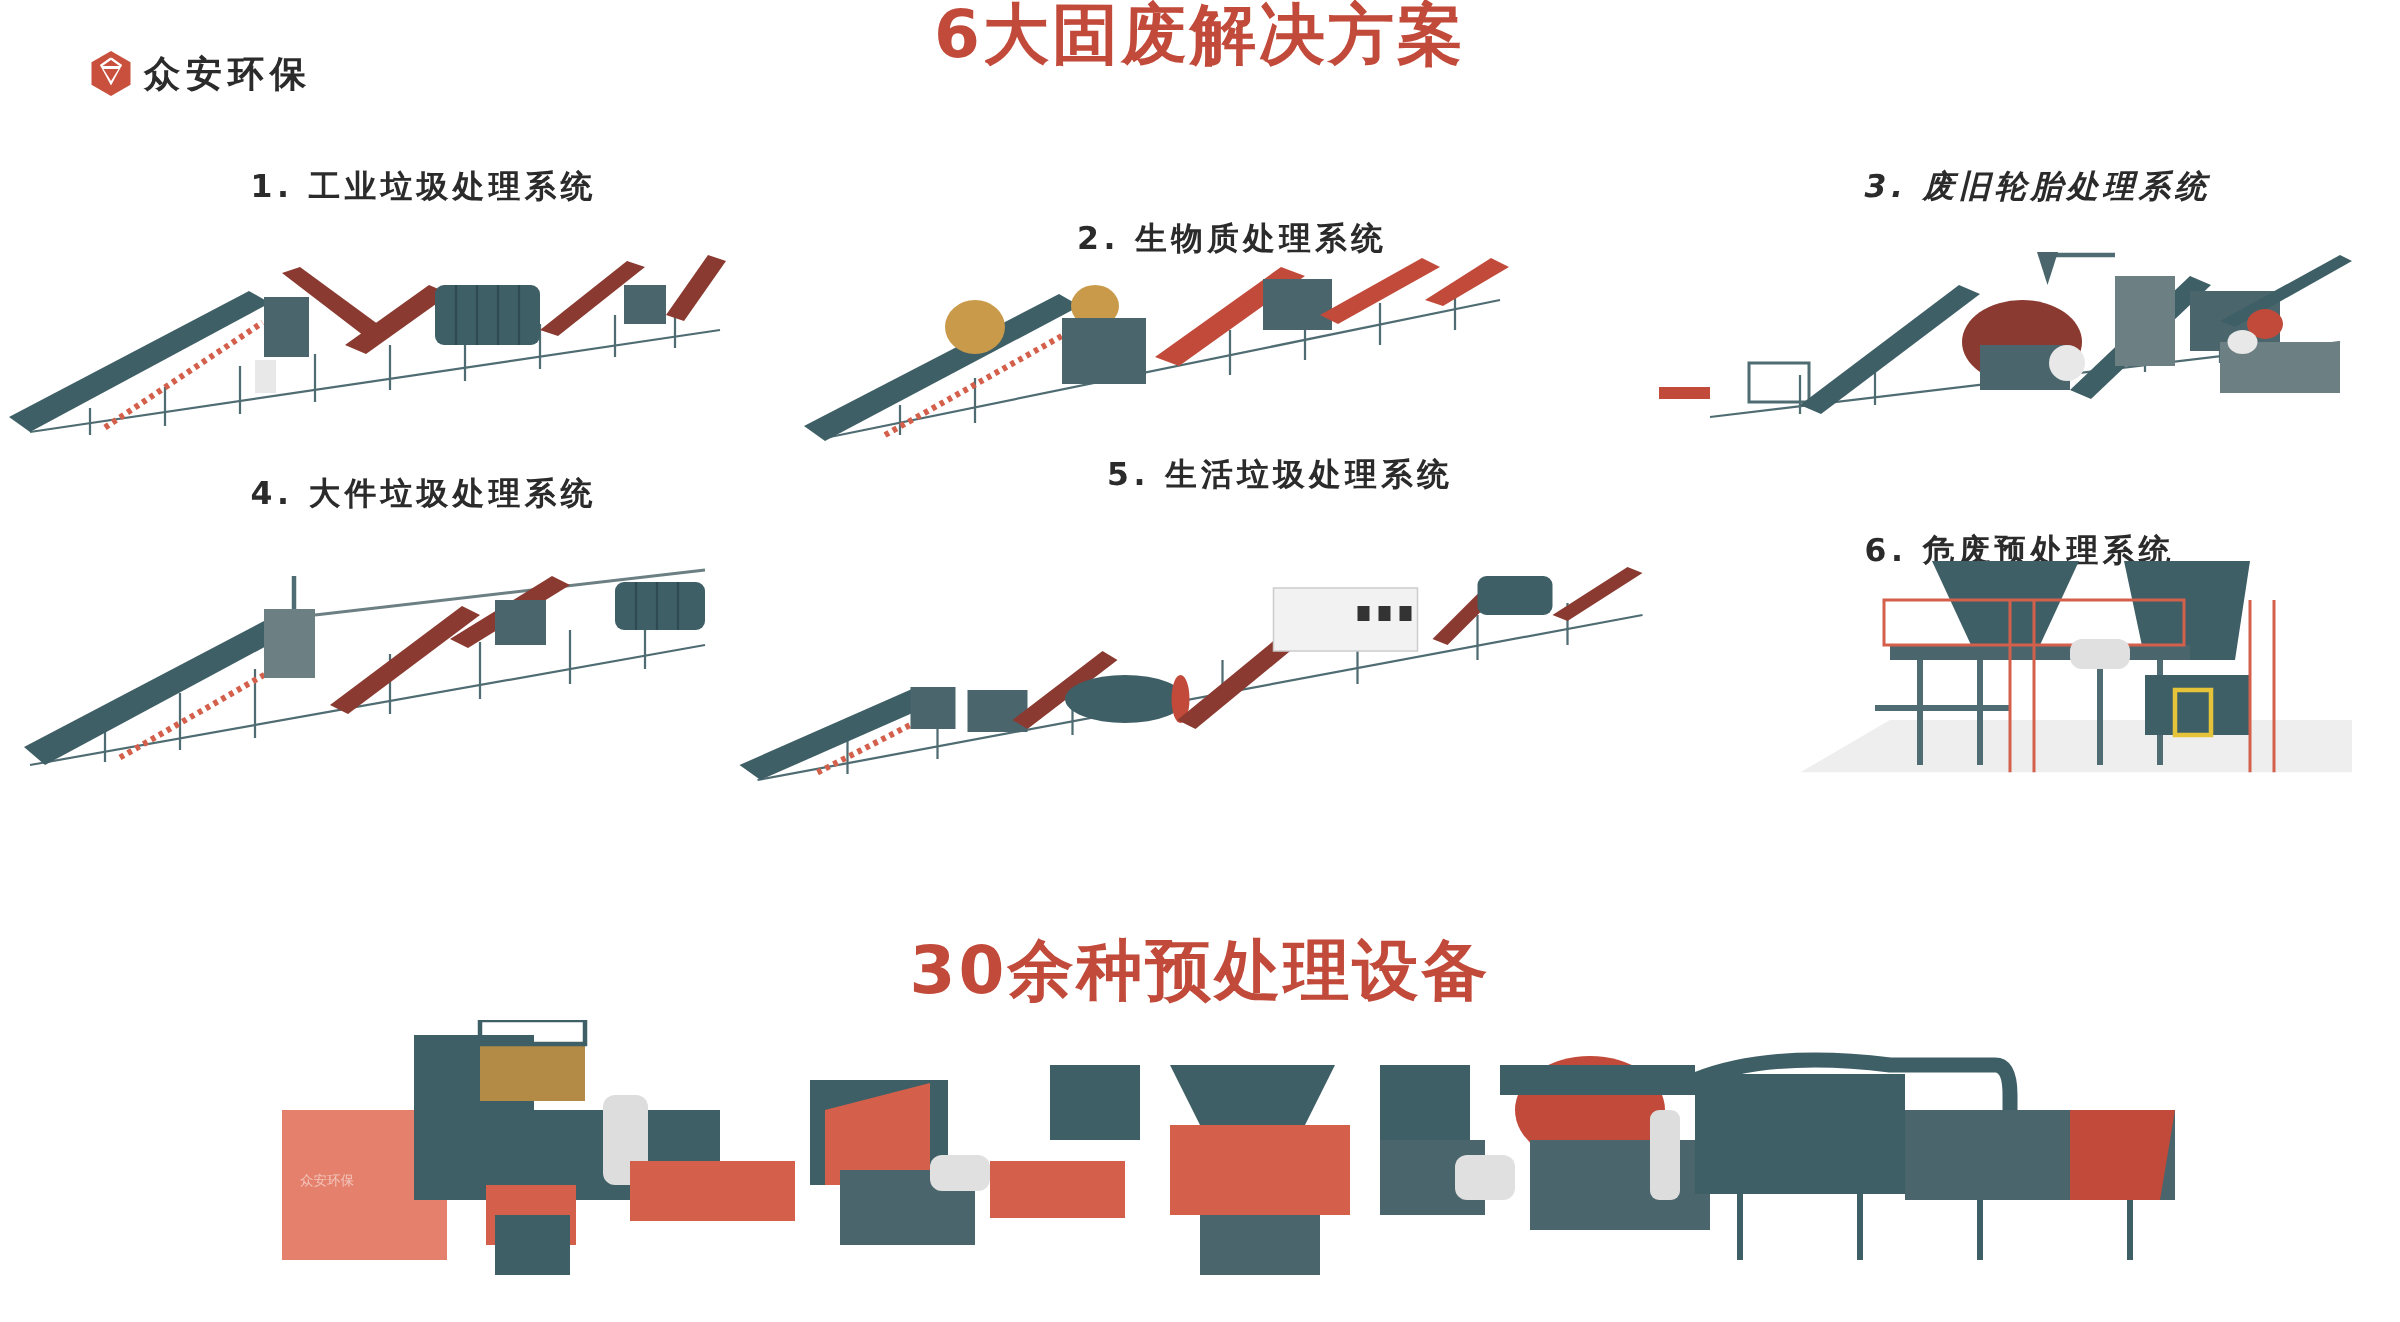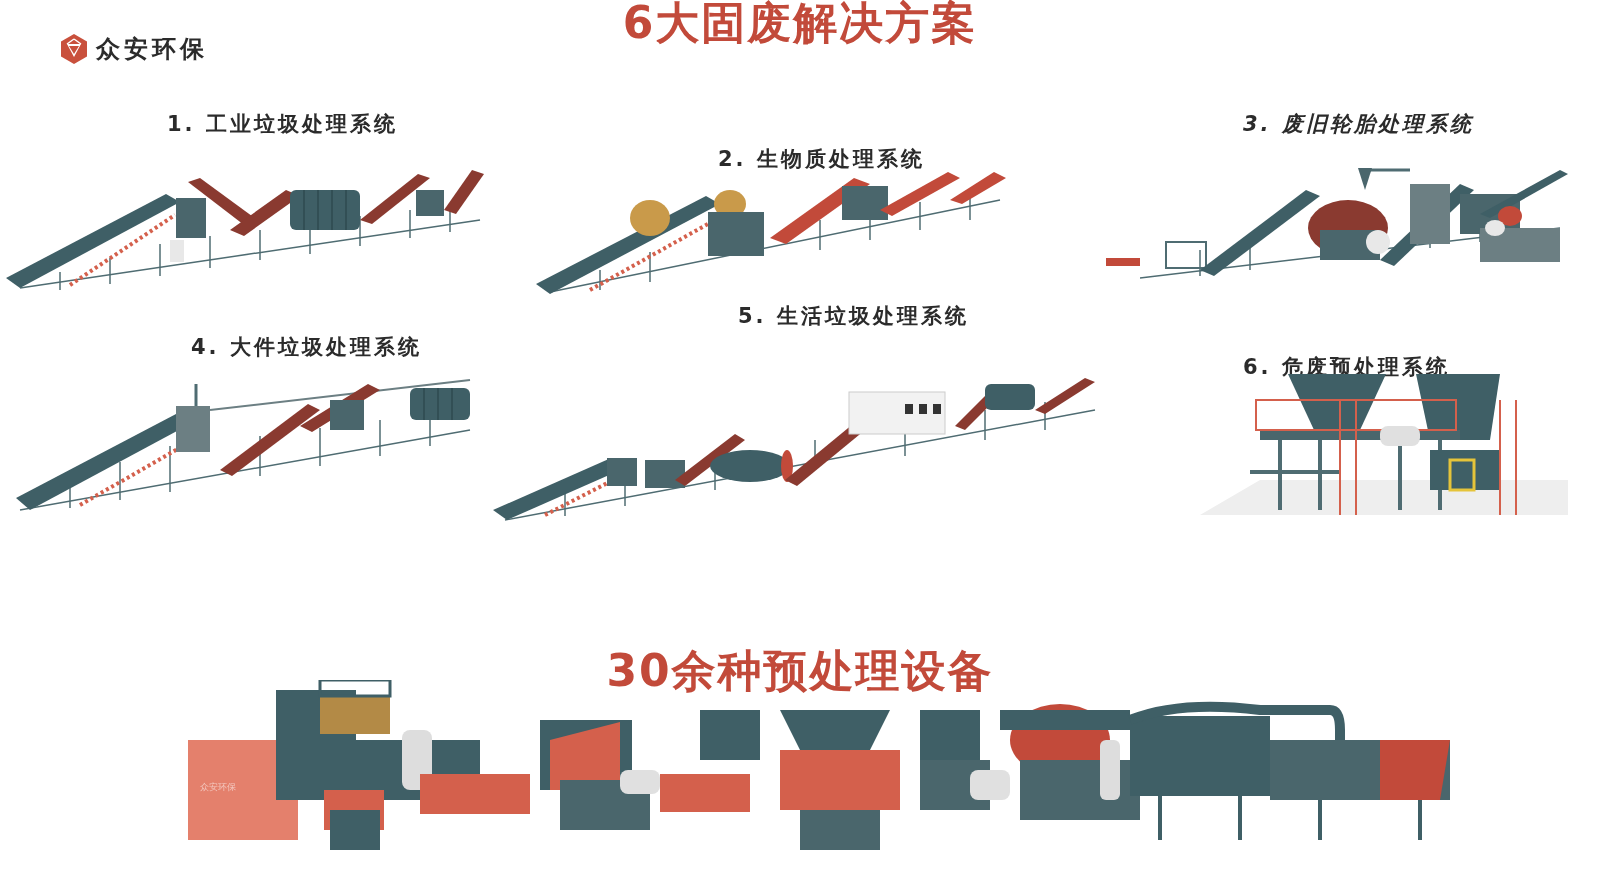--- a/index.html
+++ b/index.html
@@ -2,21 +2,21 @@
 <html><head>
 <meta charset="utf-8">
 <style>
   html,body{margin:0;padding:0;}
   body{width:1600px;height:881px;background:#ffffff;position:relative;overflow:hidden;font-family:"DejaVu Sans","Liberation Sans",sans-serif;}
   .logo{position:absolute;left:60px;top:33px;display:flex;align-items:center;gap:8px;}
   .logo-mark{width:28px;height:32px;}
   .logo-text{font-size:24px;font-weight:bold;color:#2b2b2b;letter-spacing:4px;}
   .main-title{position:absolute;left:0;width:1600px;text-align:center;color:#c24a3a;font-weight:bold;font-size:44px;letter-spacing:2px;}
   .t1{top:-6px;}
-  .t2{top:642px;}
+  .t2{top:618px;}
   .sys-label{position:absolute;font-size:21px;font-weight:bold;color:#2b2b2b;letter-spacing:3px;white-space:nowrap;}
   .scene{position:absolute;}
   .scene svg{width:100%;height:100%;display:block;}
 </style>
 </head>
 <body>
 
 <div class="logo">
   <svg class="logo-mark" viewBox="0 0 28 32">
     <polygon points="14,1 27,8.5 27,23.5 14,31 1,23.5 1,8.5" fill="#c9503c"></polygon>
@@ -26,21 +26,21 @@
     <line x1="21" y1="11" x2="14" y2="6" stroke="#fff" stroke-width="1.5"></line>
   </svg>
   <span class="logo-text">众安环保</span>
 </div>
 
 <div class="main-title t1">6大固废解决方案</div>
 
 <div class="sys-label" style="left:167px;top:110px;">1. 工业垃圾处理系统</div>
 <div class="sys-label" style="left:718px;top:110px;margin-top:35px;">2. 生物质处理系统</div>
 <div class="sys-label" style="left:1243px;top:110px;font-style:italic;">3. 废旧轮胎处理系统</div>
-<div class="sys-label" style="left:167px;top:333px;margin-left:24px;">4. 大件垃圾处理系统</div>
+<div class="sys-label" style="left:167px;top:315px;">4. 大件垃圾处理系统</div>
 <div class="sys-label" style="left:718px;top:302px;margin-left:20px;">5. 生活垃圾处理系统</div>
 <div class="sys-label" style="left:1243px;top:321px;margin-top:32px;">6. 危废预处理系统</div>
 
 <div class="scene" style="left:0;top:160px;width:500px;height:140px;">
   <svg viewBox="0 0 500 140">
     <g stroke="#4f6c72" stroke-width="1.5">
       <line x1="20" y1="128" x2="480" y2="60"></line>
       <line x1="60" y1="130" x2="60" y2="112"></line>
         <line x1="110" y1="124" x2="110" y2="98"></line>
         <line x1="160" y1="116" x2="160" y2="84"></line>

